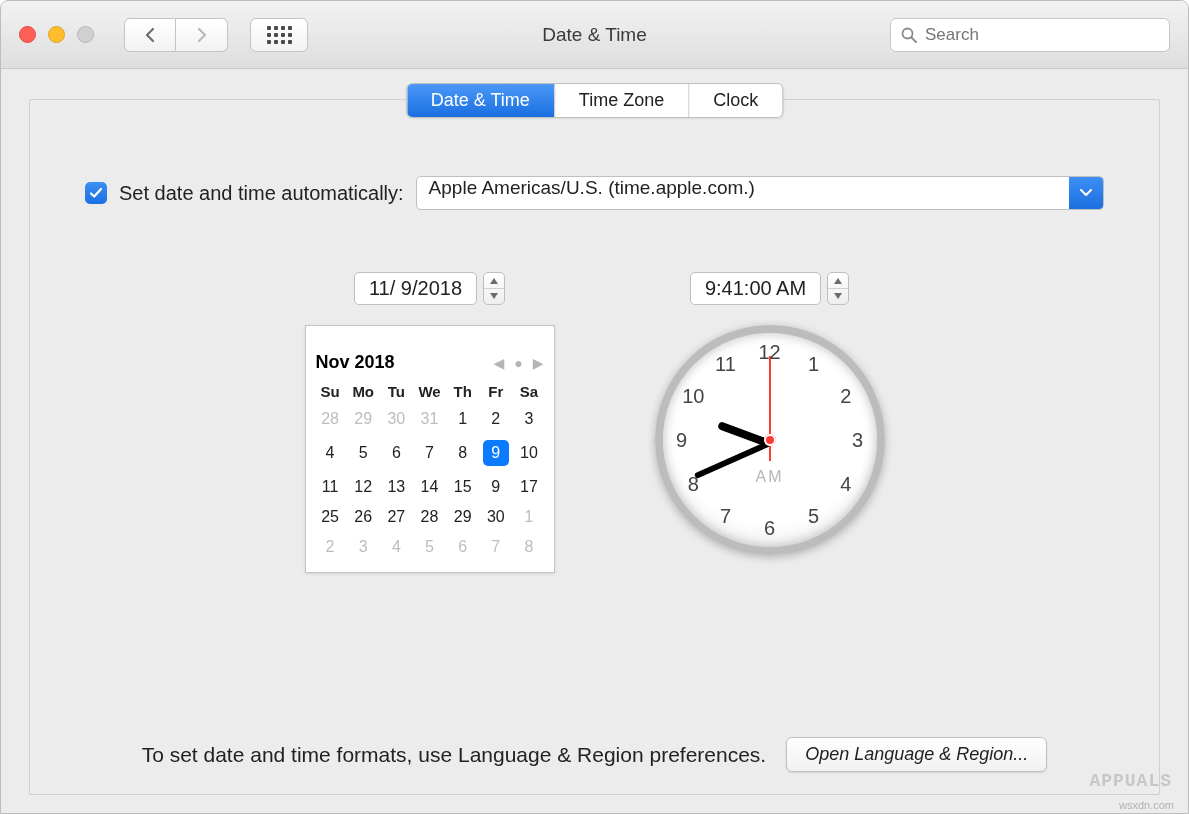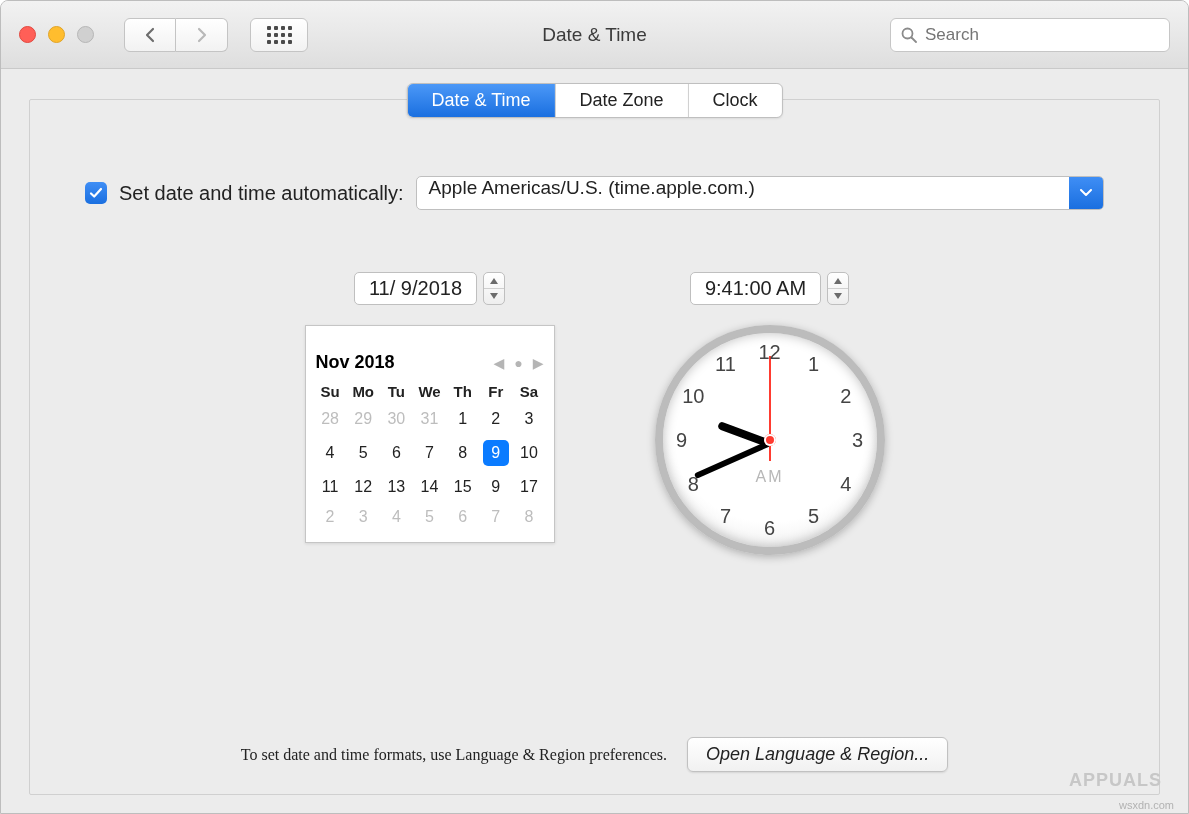--- a/index.html
+++ b/index.html
@@ -61,25 +61,25 @@
   .clocknum { position: absolute; font-size: 20px; color: #444; font-weight: 500; transform: translate(-50%,-50%); }
   .ampm { position: absolute; left: 50%; top: 63%; transform: translateX(-50%); font-size: 16px; color: #b7b7b7; letter-spacing: 2px; }
   .hand { position: absolute; left: 50%; top: 50%; transform-origin: 0 50%; }
   .hand.hour { width: 55px; height: 8px; background: #000; border-radius: 4px; }
   .hand.min  { width: 82px; height: 6px; background: #000; border-radius: 3px; }
   .hand.sec  { width: 85px; height: 2px; background: #ff3b30; }
   .hand.sectail { width: 20px; height: 2px; background: #ff3b30; }
   .cdot { position: absolute; left: 50%; top: 50%; width: 12px; height: 12px; background: #ff3b30; border-radius: 50%; transform: translate(-50%,-50%); box-shadow: 0 0 0 2px #fff inset; }
 
   .footer { position: absolute; bottom: 22px; left: 0; right: 0; display: flex; align-items: center; justify-content: center; gap: 20px; }
-  .footertxt { font-size: 16px; color: #222; font-family: Liberation Serif, serif; }
+  .footertxt { font-size: 21px; color: #222; }
   .openbtn { background: linear-gradient(#fff,#f1f1f1); border: 1px solid #c1c1c1; border-radius: 6px; padding: 6px 18px; font-size: 18px; color: #222; box-shadow: 0 1px 2px rgba(0,0,0,0.1); font-style: italic; }
 
   .watermark1 { position: absolute; right: 14px; bottom: 2px; font-size: 11px; color: #b2b2b2; }
-  .watermark2 { position: absolute; right: 26px; bottom: 22px; font-size: 18px; color: #c7c7c7; font-weight: 600; letter-spacing: 1px; }
+  .watermark2 { position: absolute; right: 16px; bottom: 22px; font-size: 18px; color: #c7c7c7; font-weight: 600; letter-spacing: 1px; font-family: Liberation Mono, monospace; }
 </style>
 </head>
 <body>
 
 <div class="window">
   <div class="titlebar">
     <div class="traffic">
       <div class="tl red"></div>
       <div class="tl yellow"></div>
       <div class="tl gray"></div>
@@ -120,21 +120,21 @@
         </svg>
       <input type="text" placeholder="Search" style="">
     </div>
   </div>
 
   <div class="content">
     <div class="panel">
 
       <div class="segmented">
         <button class="active">Date &amp; Time</button>
-        <button>Date Zone</button>
+        <button>Time Zone</button>
         <button>Clock</button>
       </div>
 
       <div class="autorow">
         <div class="checkbox">
           <svg width="14" height="14" viewBox="0 0 14 14">
               <path d="M2 7.5 L5.2 10.5 L12 3" stroke="#fff" stroke-width="2.2" fill="none" stroke-linecap="round" stroke-linejoin="round"></path>
             </svg>
         </div>
         <div class="autolabel">Set date and time automatically:</div>
@@ -207,20 +207,29 @@
                     <td>10</td>
                   </tr>
                   <tr>
                     <td>11</td>
                     <td>12</td>
                     <td>13</td>
                     <td>14</td>
                     <td>15</td>
                     <td>9</td>
                     <td>17</td>
+                  </tr>
+                  <tr>
+                    <td>25</td>
+                    <td>26</td>
+                    <td>27</td>
+                    <td>28</td>
+                    <td>29</td>
+                    <td>30</td>
+                    <td class="muted">1</td>
                   </tr>
                   <tr>
                     <td class="muted">2</td>
                     <td class="muted">3</td>
                     <td class="muted">4</td>
                     <td class="muted">5</td>
                     <td class="muted">6</td>
                     <td class="muted">7</td>
                     <td class="muted">8</td>
                   </tr>

